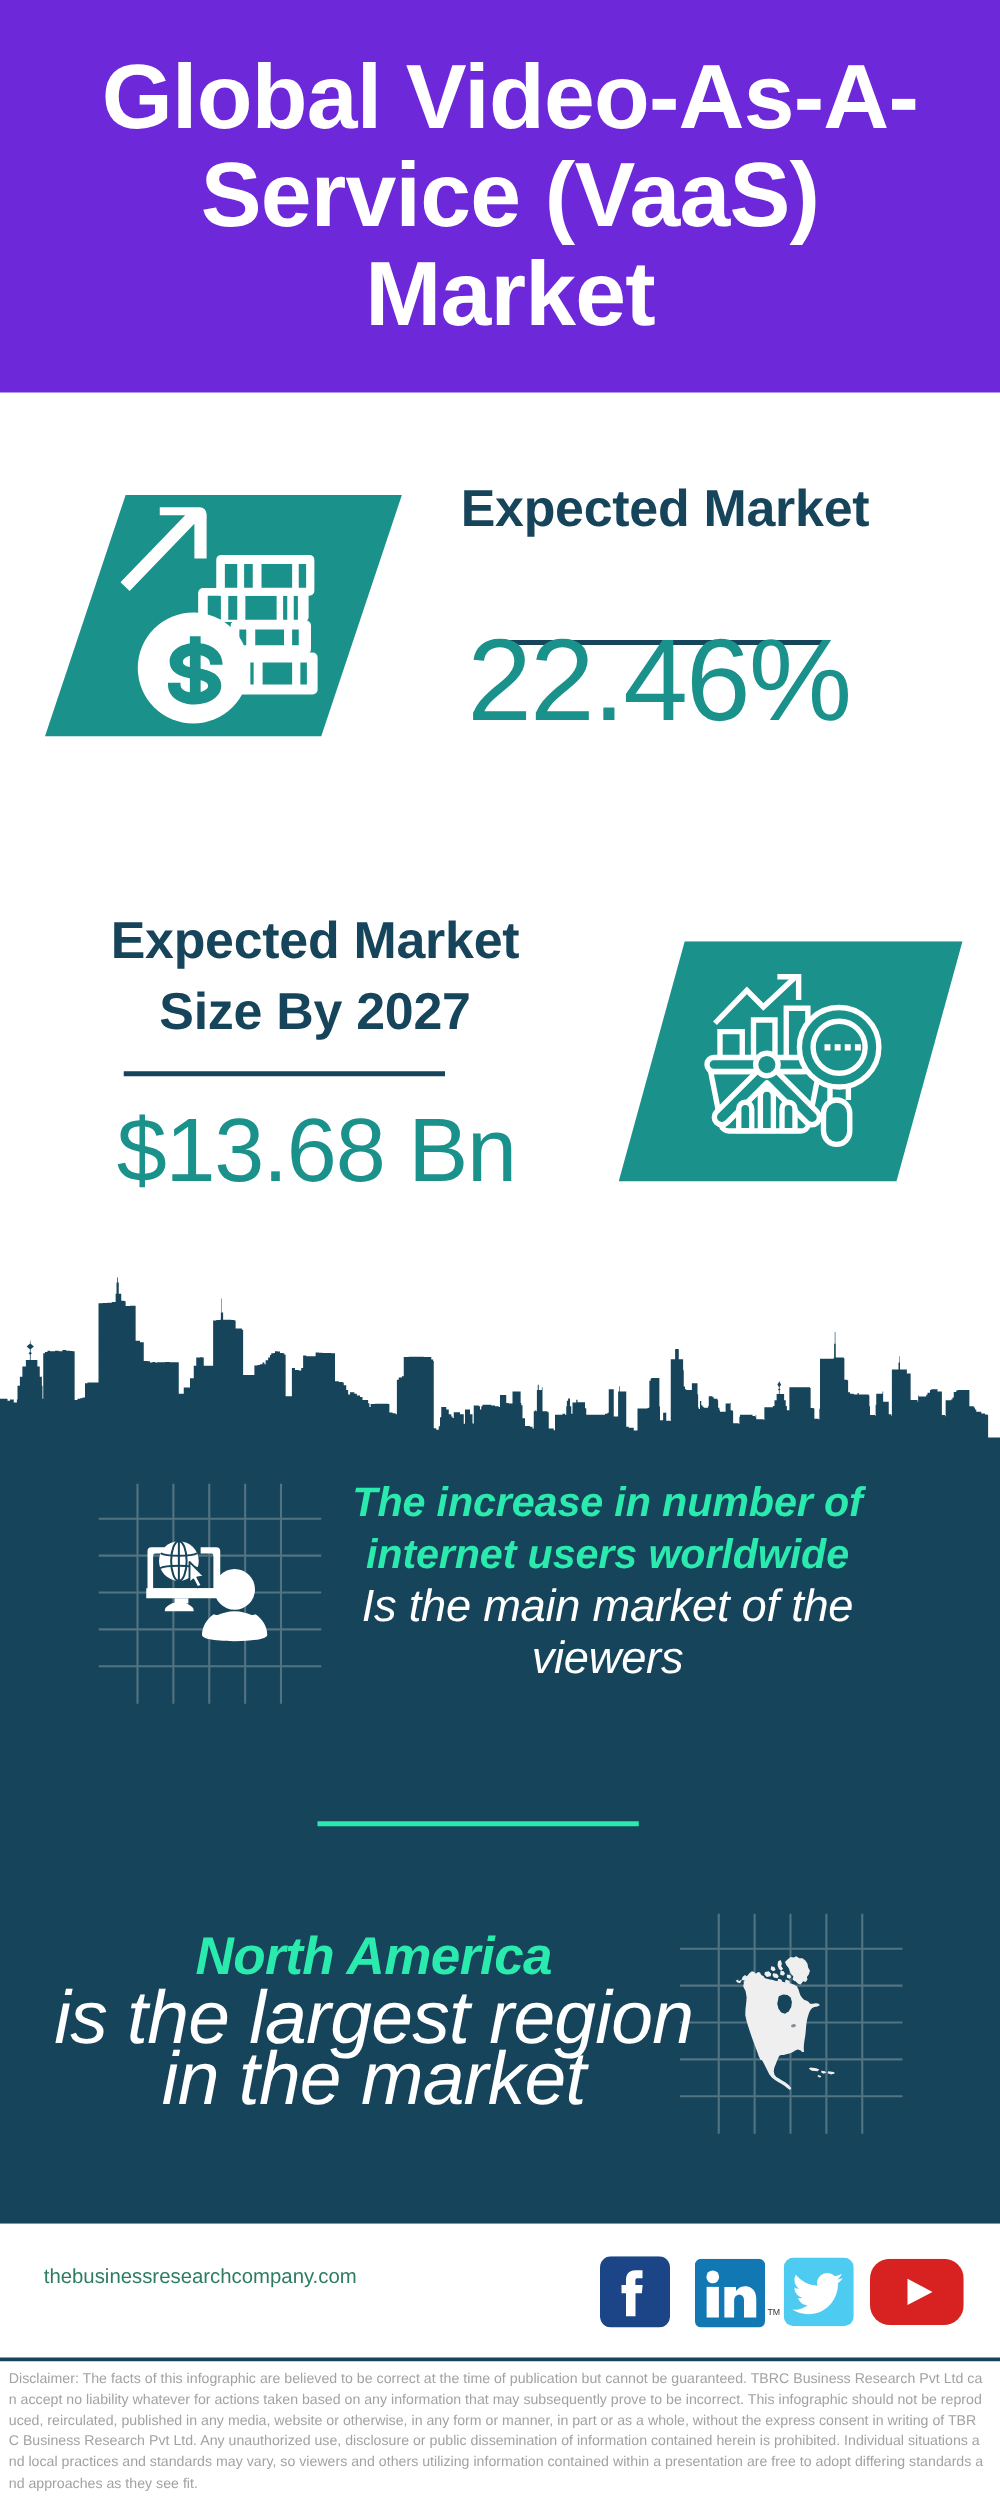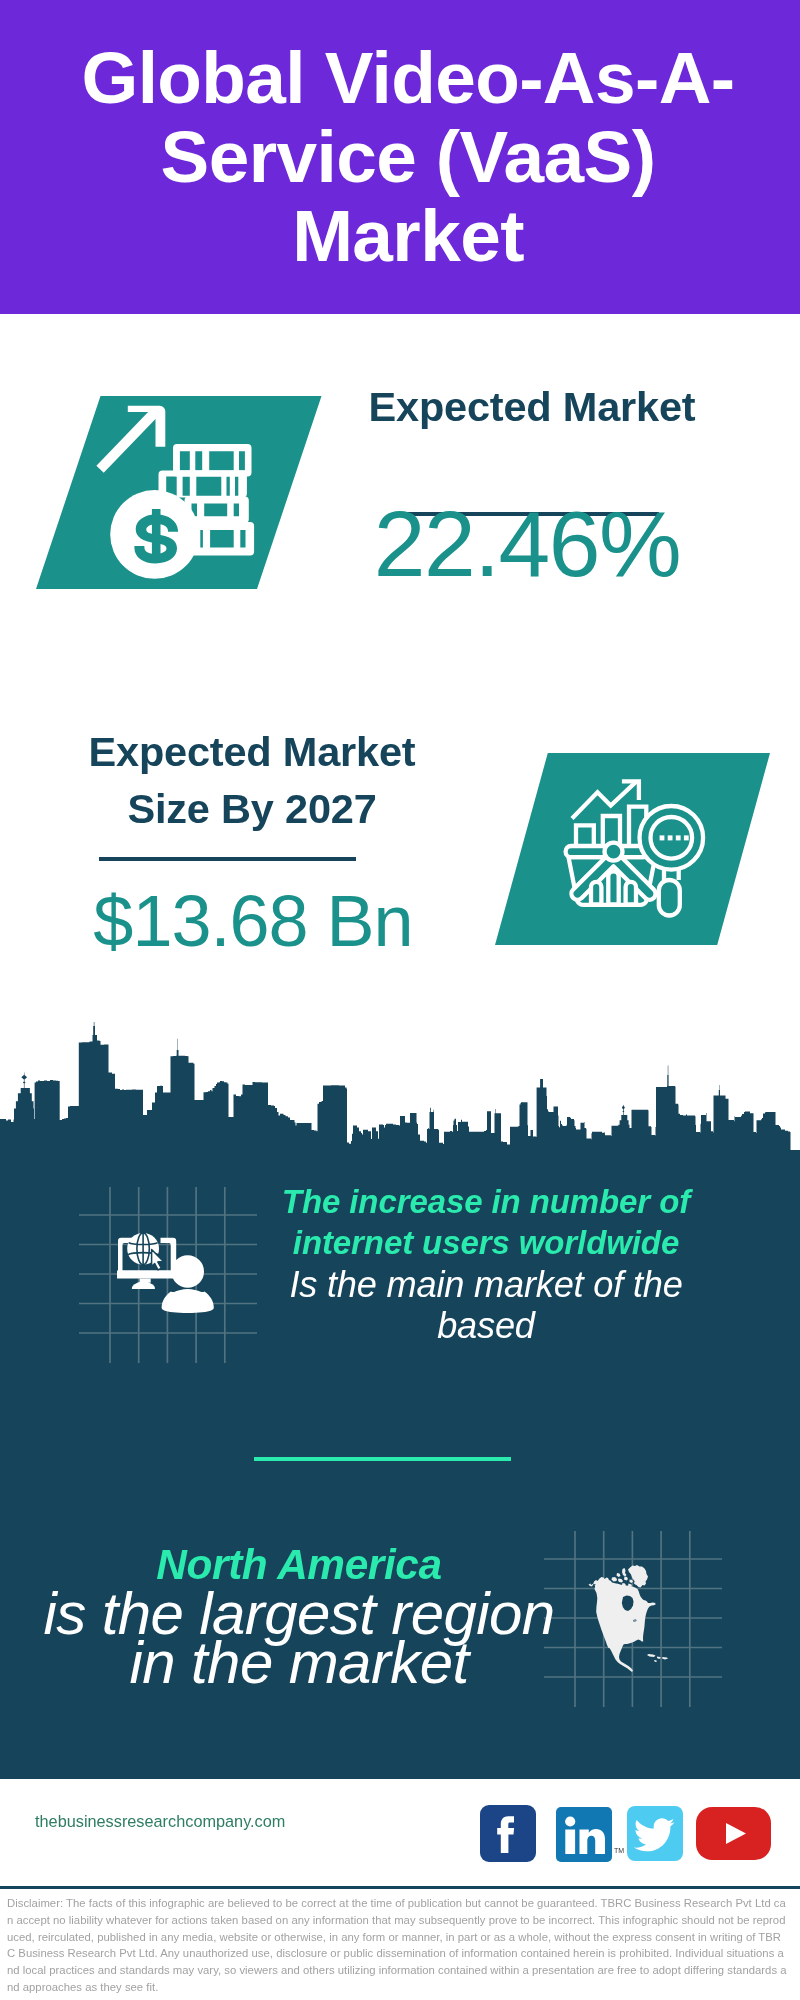--- a/index.html
+++ b/index.html
@@ -189,21 +189,21 @@
     <path d="M33.7,37.0 c-5.3,0 -9.8,1.5 -13.0,2.8 -1.4,0.6 -2.7,0.2 -3.8,-0.4 -2.8,2.0 -5.1,4.5 -6.7,7.2 -1.7,2.9 -2.6,6.1 -2.6,9.0 0,1.3 0.9,2.2 2.6,2.8 3.8,1.4 12.3,2.5 23.5,2.5 11.2,0 19.7,-1.1 23.5,-2.5 1.7,-0.6 2.6,-1.5 2.6,-2.8 0,-2.9 -0.9,-6.1 -2.6,-9.0 -1.6,-2.7 -3.9,-5.2 -6.7,-7.2 -1.1,0.6 -2.4,1.0 -3.8,0.4 -3.2,-1.3 -7.7,-2.8 -13.0,-2.8 z" fill="#ffffff"></path>
   </svg>
 
   <div class="hl hl1">
     <div class="h">
       <div>The increase in number of</div>
       <div>internet users worldwide</div>
     </div>
     <div class="s">
       <div>Is the main market of the</div>
-      <div>based</div>
+      <div>viewers</div>
     </div>
   </div>
 
   <div class="greenrule"></div>
 
   <div class="hl hl2">
     <div class="h">North America</div>
     <div class="s">
       <div>is the largest region</div>
       <div>in the market</div>

